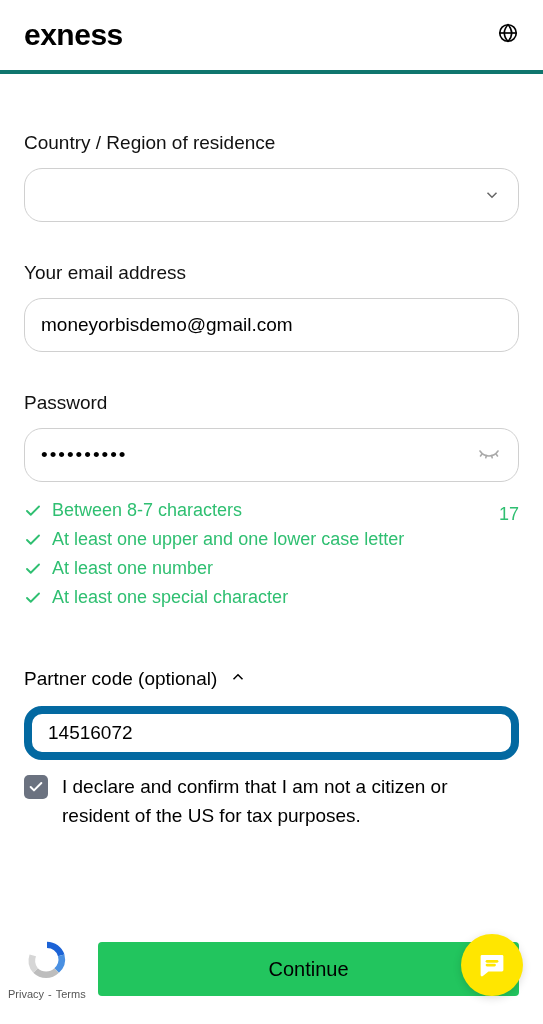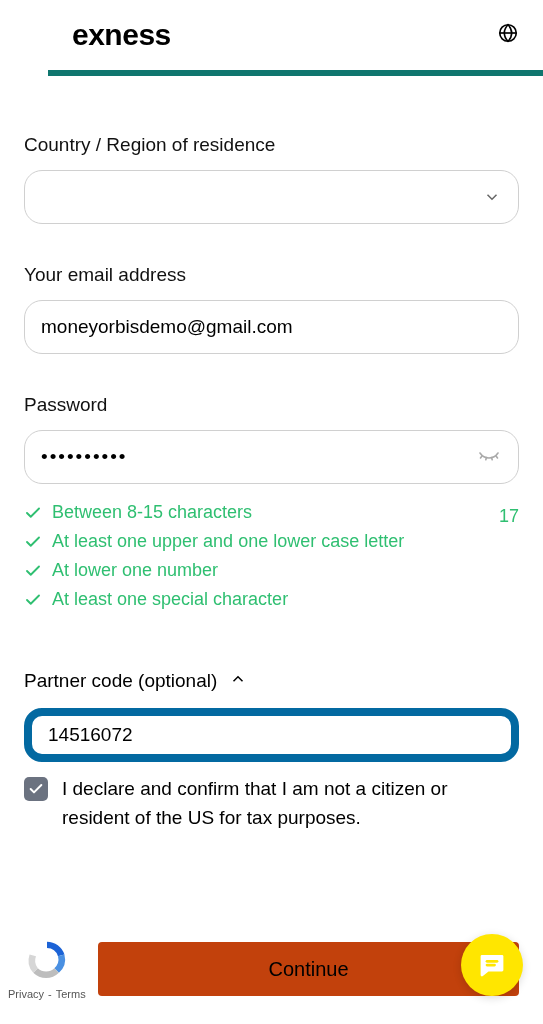--- a/index.html
+++ b/index.html
@@ -1,17 +1,17 @@
 <!DOCTYPE html>
 <html><head>
 <meta charset="utf-8">
 <style>
   * { box-sizing: border-box; margin: 0; padding: 0; }
   html, body { width: 543px; height: 1024px; font-family: -apple-system, BlinkMacSystemFont, "Segoe UI", Arial, sans-serif; color: #000; background: #fff; }
-  .header { display: flex; align-items: center; justify-content: space-between; padding: 18px 24px 18px 24px; border-bottom: 6px solid #0f766e; margin-left: 48px; }
+  .header { display: flex; align-items: center; justify-content: space-between; padding: 18px 24px 18px 24px; border-bottom: 4px solid #0f766e; }
   .logo { font-weight: 700; font-size: 30px; letter-spacing: -0.5px; }
   .globe-icon { width: 22px; height: 22px; }
   .tabs { display: flex; }
   .tab { flex: 1; text-align: center; padding: 20px 0; font-size: 20px; color: #8a8a8a; cursor: pointer; border-bottom: 1px solid #eee; }
   .tab.active { color: #000; font-weight: 500; border-bottom: 3px solid #000; }
   .form { padding: 28px 24px 0 24px; }
   .field-group { margin-top: 40px; }
   .field-group.first { margin-top: 30px; }
   .label { font-size: 19px; color: #111; margin-bottom: 14px; display: block; }
   .input-wrap { position: relative; }
@@ -25,21 +25,21 @@
   .rule-row-top { display: flex; justify-content: space-between; align-items: center; }
   .char-count { color: #2fbf71; font-size: 18px; }
   .partner-row { display: flex; align-items: flex-start; gap: 12px; font-size: 19px; margin-top: 60px; margin-bottom: 16px; cursor: pointer; }
   .declare-row { display: flex; align-items: flex-start; gap: 14px; margin-top: 13px; }
   .checkbox { width: 24px; height: 24px; border-radius: 5px; background: #6b7280; display: flex; align-items: center; justify-content: center; flex-shrink: 0; cursor: pointer; margin-top: 2px; }
   .declare-text { font-size: 19px; line-height: 1.5; }
   .footer { position: absolute; left: 0; bottom: 24px; width: 543px; display: flex; align-items: center; gap: 12px; padding: 0 24px 0 8px; }
   .recaptcha { width: 78px; text-align: center; font-size: 11px; color: #555; }
   .recaptcha-icon { width: 44px; height: 44px; margin: 0 auto 4px; }
   .recaptcha-links { display: flex; justify-content: flex-start; gap: 4px; }
-  .continue-btn { flex: 1; height: 54px; background: #c2410c; border: none; border-radius: 4px; font-size: 20px; font-weight: 500; cursor: pointer; }
+  .continue-btn { flex: 1; height: 54px; background: #22c55e; border: none; border-radius: 4px; font-size: 20px; font-weight: 500; cursor: pointer; }
   .chat-bubble { position: absolute; right: 20px; bottom: 28px; width: 62px; height: 62px; border-radius: 50%; background: #ffe600; display: flex; align-items: center; justify-content: center; cursor: pointer; box-shadow: 0 2px 8px rgba(0,0,0,0.15); }
   .page { position: relative; width: 543px; height: 1024px; overflow: hidden; }
 </style>
 </head>
 <body>
 <div class="page">
 
 <div class="header">
   <div class="logo">exness</div>
   <div>
@@ -84,35 +84,35 @@
               <path d="M19 13l1.5 2"></path>
         </svg>
       </span>
     </div>
     <div class="pw-rules">
       <div class="rule-row-top">
         <div class="rule">
           <svg class="check" width="18" height="18" viewBox="0 0 24 24" fill="none" stroke="#2fbf71" stroke-width="2.5" stroke-linecap="round" stroke-linejoin="round">
                 <polyline points="20 6 9 17 4 12"></polyline>
               </svg>
-          <span>Between 8-15 characters</span>
+          <span>Between 8-7 characters</span>
         </div>
         <span class="char-count">17</span>
       </div>
       <div class="rule">
         <svg class="check" width="18" height="18" viewBox="0 0 24 24" fill="none" stroke="#2fbf71" stroke-width="2.5" stroke-linecap="round" stroke-linejoin="round">
               <polyline points="20 6 9 17 4 12"></polyline>
             </svg>
         <span>At least one upper and one lower case letter</span>
       </div>
       <div class="rule">
         <svg class="check" width="18" height="18" viewBox="0 0 24 24" fill="none" stroke="#2fbf71" stroke-width="2.5" stroke-linecap="round" stroke-linejoin="round">
               <polyline points="20 6 9 17 4 12"></polyline>
             </svg>
-        <span>At lower one number</span>
+        <span>At least one number</span>
       </div>
       <div class="rule">
         <svg class="check" width="18" height="18" viewBox="0 0 24 24" fill="none" stroke="#2fbf71" stroke-width="2.5" stroke-linecap="round" stroke-linejoin="round">
               <polyline points="20 6 9 17 4 12"></polyline>
             </svg>
         <span>At least one special character</span>
       </div>
     </div>
   </div>
 

